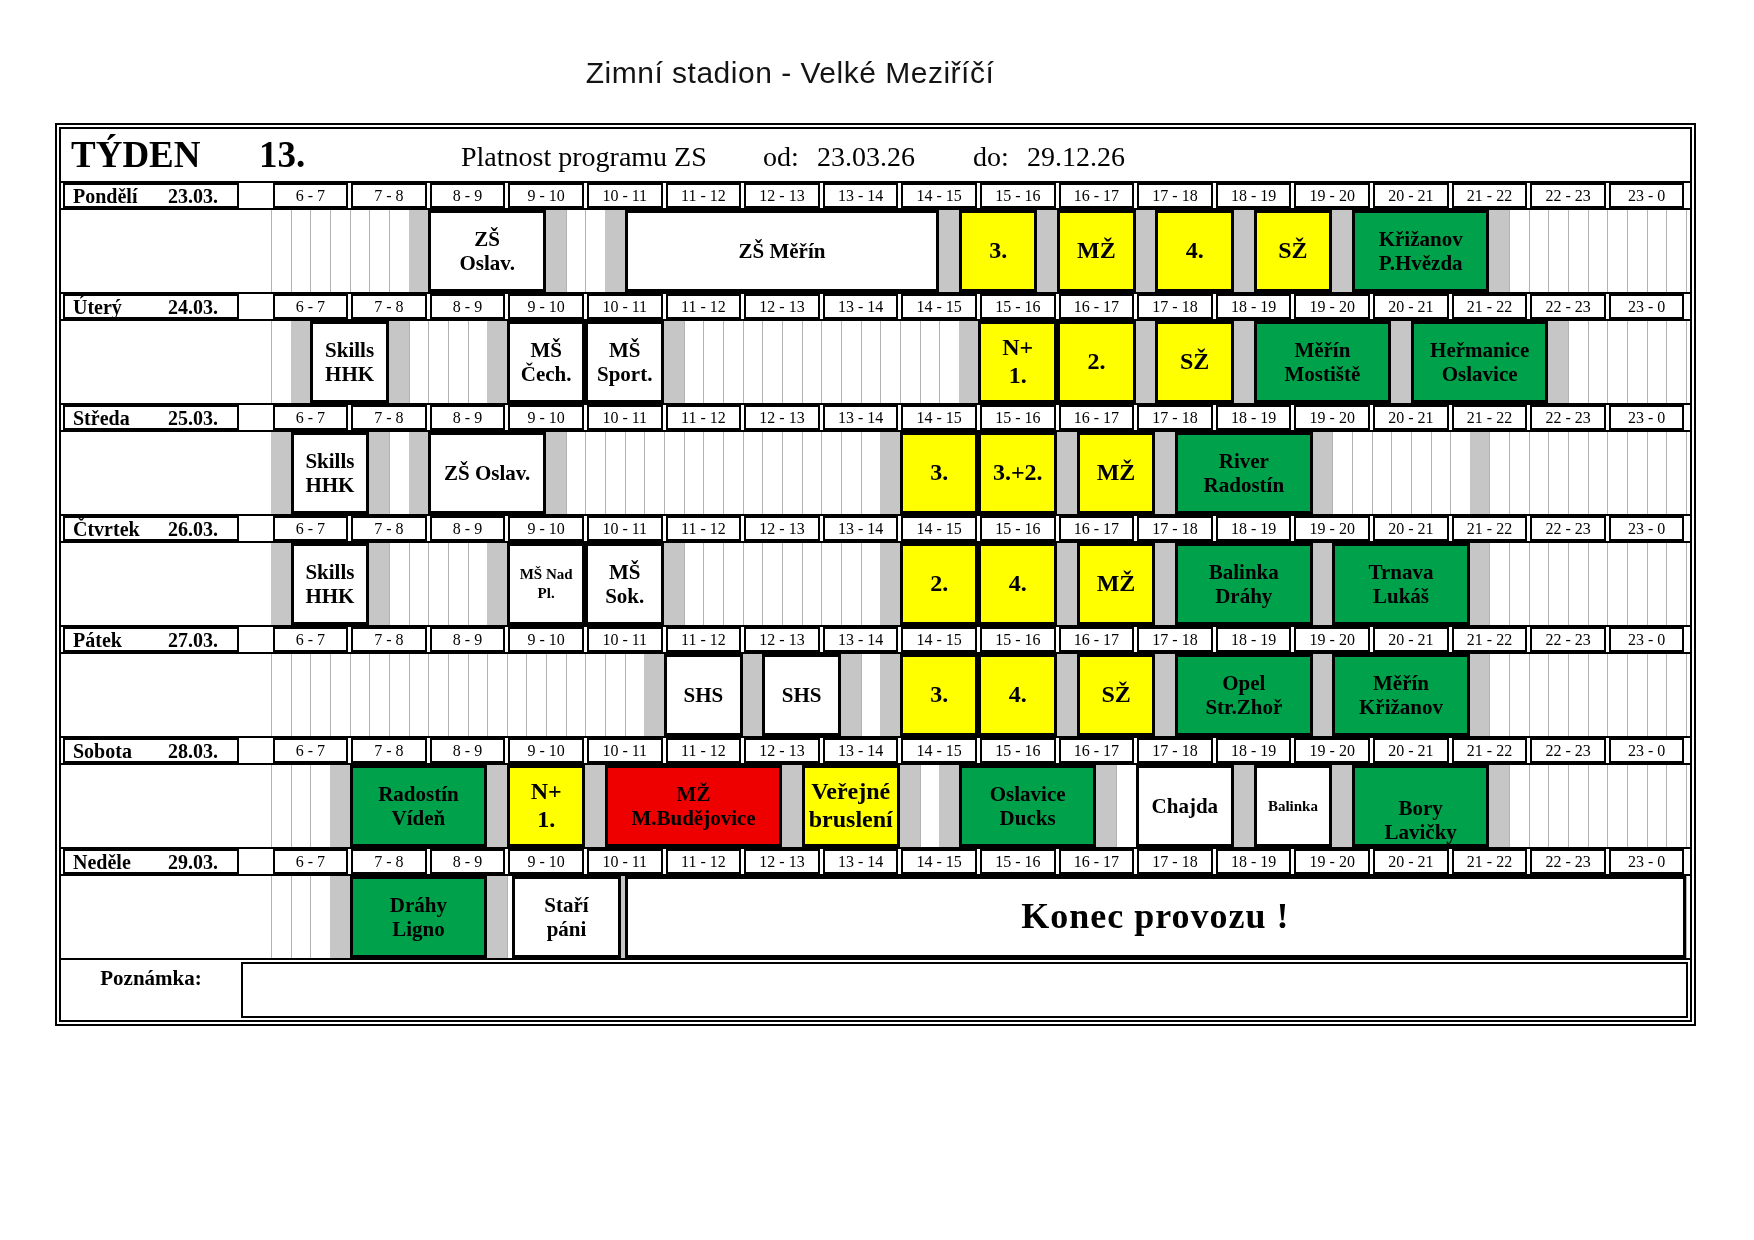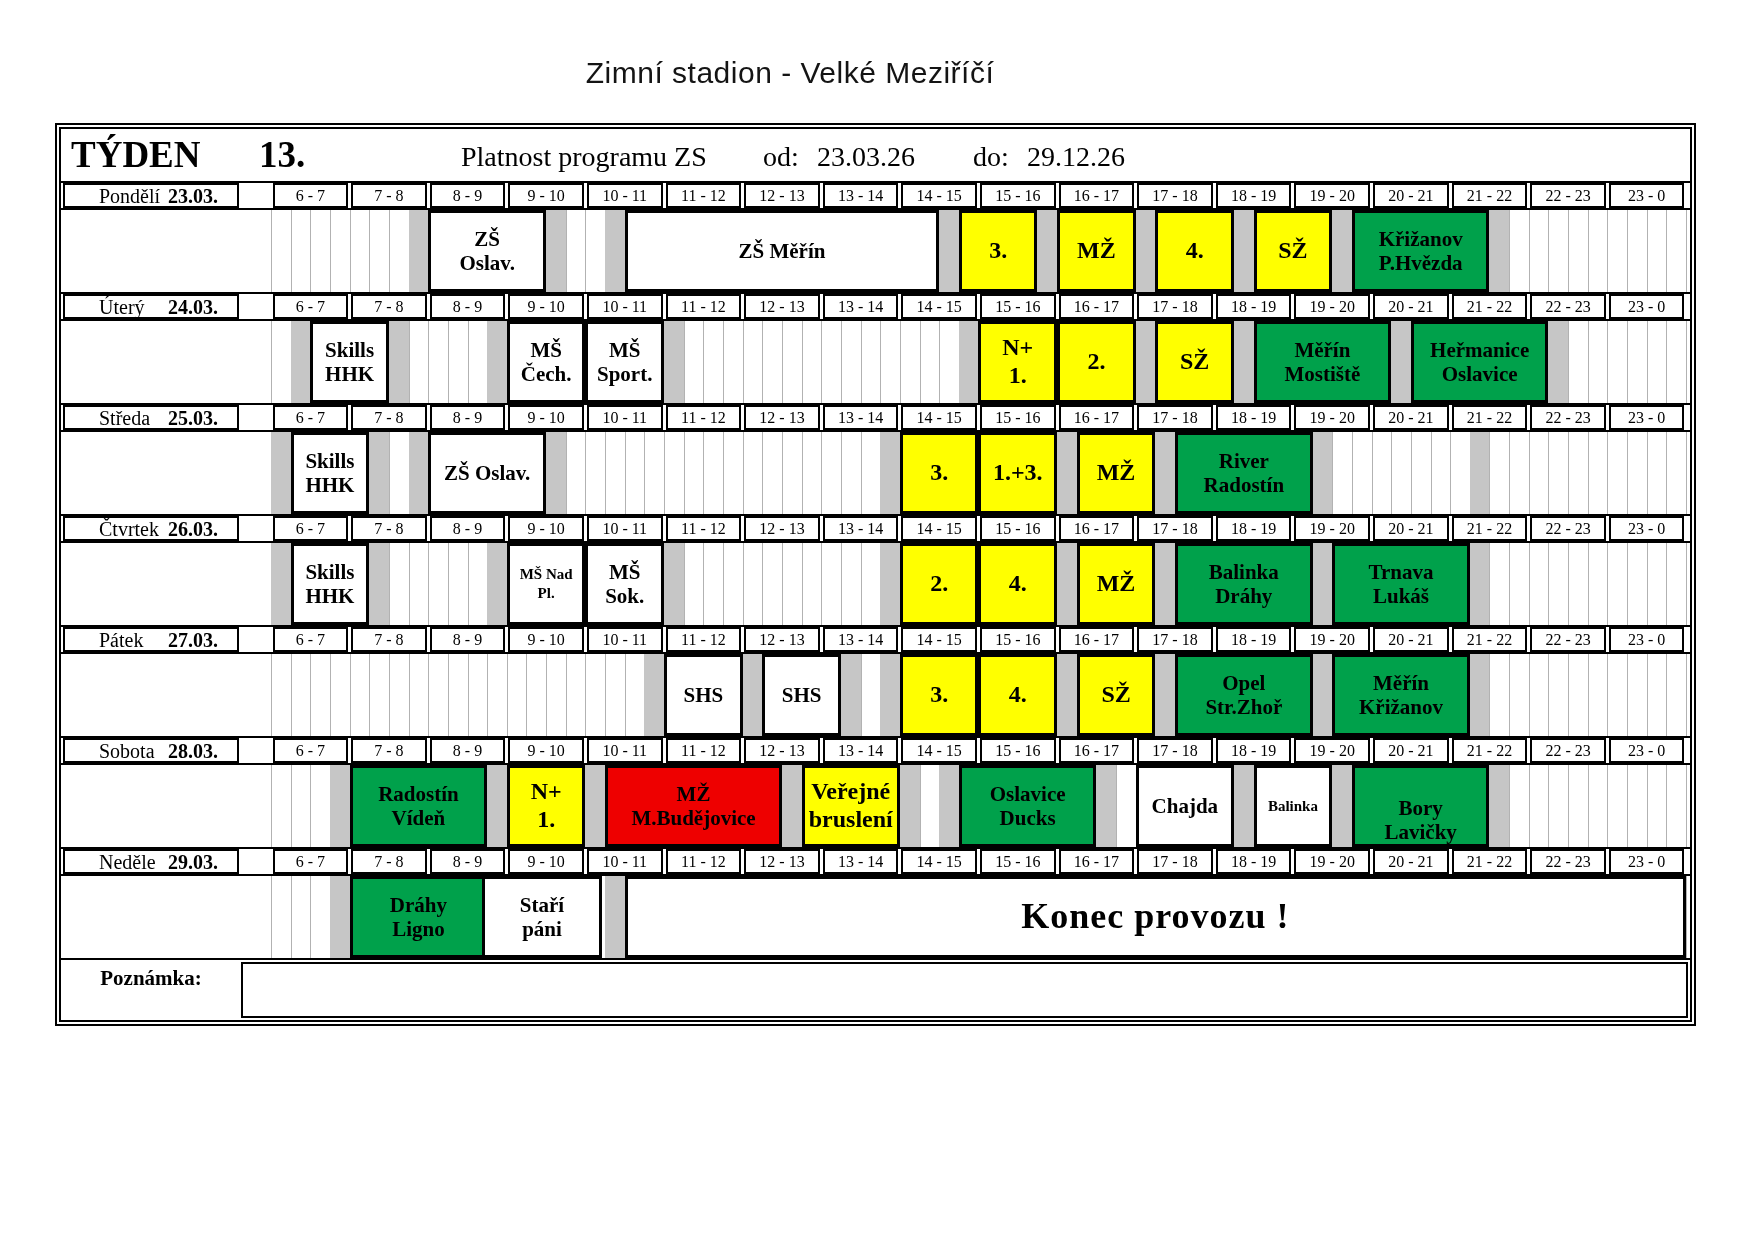--- a/index.html
+++ b/index.html
@@ -18,21 +18,21 @@
   .week .wnum{position:absolute;left:198px;top:4px;font-size:37px;font-weight:bold;}
   .week .plat{position:absolute;left:400px;top:12px;font-size:28px;}
   .week .odl{position:absolute;left:702px;top:12px;font-size:28px;}
   .week .odv{position:absolute;left:756px;top:12px;font-size:28px;}
   .week .dol{position:absolute;left:912px;top:12px;font-size:28px;}
   .week .dov{position:absolute;left:966px;top:12px;font-size:28px;}
 
   
   .dayhdr{height:27px;border-bottom:2px solid #000;position:relative;background:#fff;}
   .daybox{position:absolute;left:2px;top:0;bottom:0;width:176px;border:2px solid #000;background:#fff;}
-  .daybox .dname{position:absolute;left:8px;top:0;font-size:20px;font-weight:normal;line-height:23px;margin-left:26px;}
+  .daybox .dname{position:absolute;left:8px;top:0;font-size:20px;font-weight:bold;line-height:23px;}
   .daybox .ddate{position:absolute;left:103px;top:0;font-size:20px;font-weight:bold;line-height:23px;}
   .hourbox{position:absolute;top:0;bottom:0;border:2px solid #000;background:#fff;
     text-align:center;font-size:16px;line-height:22px;white-space:nowrap;overflow:hidden;}
 
   
   .evrow{height:84px;border-bottom:2px solid #000;position:relative;background:#fff;overflow:hidden;}
   .ticks{position:absolute;left:210px;right:0;top:0;bottom:0;
     background:repeating-linear-gradient(to right,#b2b2b2 0 1px,transparent 1px 19.653px);}
   .gband{position:absolute;top:0;bottom:0;background:#c6c6c6;}
   .blk{position:absolute;top:0;bottom:0;border:3px solid #000;display:flex;flex-direction:column;
@@ -234,21 +234,21 @@
             <span>Skills</span>
             <span>HHK</span>
           </div>
           <div class="blk c-white" style="left: 367.222px; width: 117.916px;">
             <span>ZŠ  Oslav.</span>
           </div>
           <div class="blk c-yellow ylw" style="left: 838.888px; width: 78.611px;">
             <span>3.</span>
           </div>
           <div class="blk c-yellow ylw" style="left: 917.499px; width: 78.611px;">
-            <span>1.+3.</span>
+            <span>3.+2.</span>
           </div>
           <div class="blk c-yellow ylw" style="left: 1015.76px; width: 78.611px;">
             <span>MŽ</span>
           </div>
           <div class="blk c-green" style="left: 1114.03px; width: 137.569px;">
             <span>River</span>
             <span>Radostín</span>
           </div>
         </div>
         <div class="dayhdr">
@@ -467,21 +467,21 @@
         </div>
         <div class="evrow">
           <div class="ticks"></div>
           <div class="gband" style="left: 268.958px; width: 19.6528px;"></div>
           <div class="gband" style="left: 426.18px; width: 19.6528px;"></div>
           <div class="gband" style="left: 544.097px; width: 19.6528px;"></div>
           <div class="blk c-green" style="left: 288.611px; width: 137.569px;">
             <span>Dráhy</span>
             <span>Ligno</span>
           </div>
-          <div class="blk c-white" style="left: 421px; width: 120px;">
+          <div class="blk c-white" style="left: 451px; width: 109px;">
             <span>Staří</span>
             <span>páni</span>
           </div>
           <div class="blk c-white big" style="left: 563.75px; width: 1061.25px;">
             <span>Konec provozu !</span>
           </div>
         </div>
       </div>
 
     <div class="noterow">

